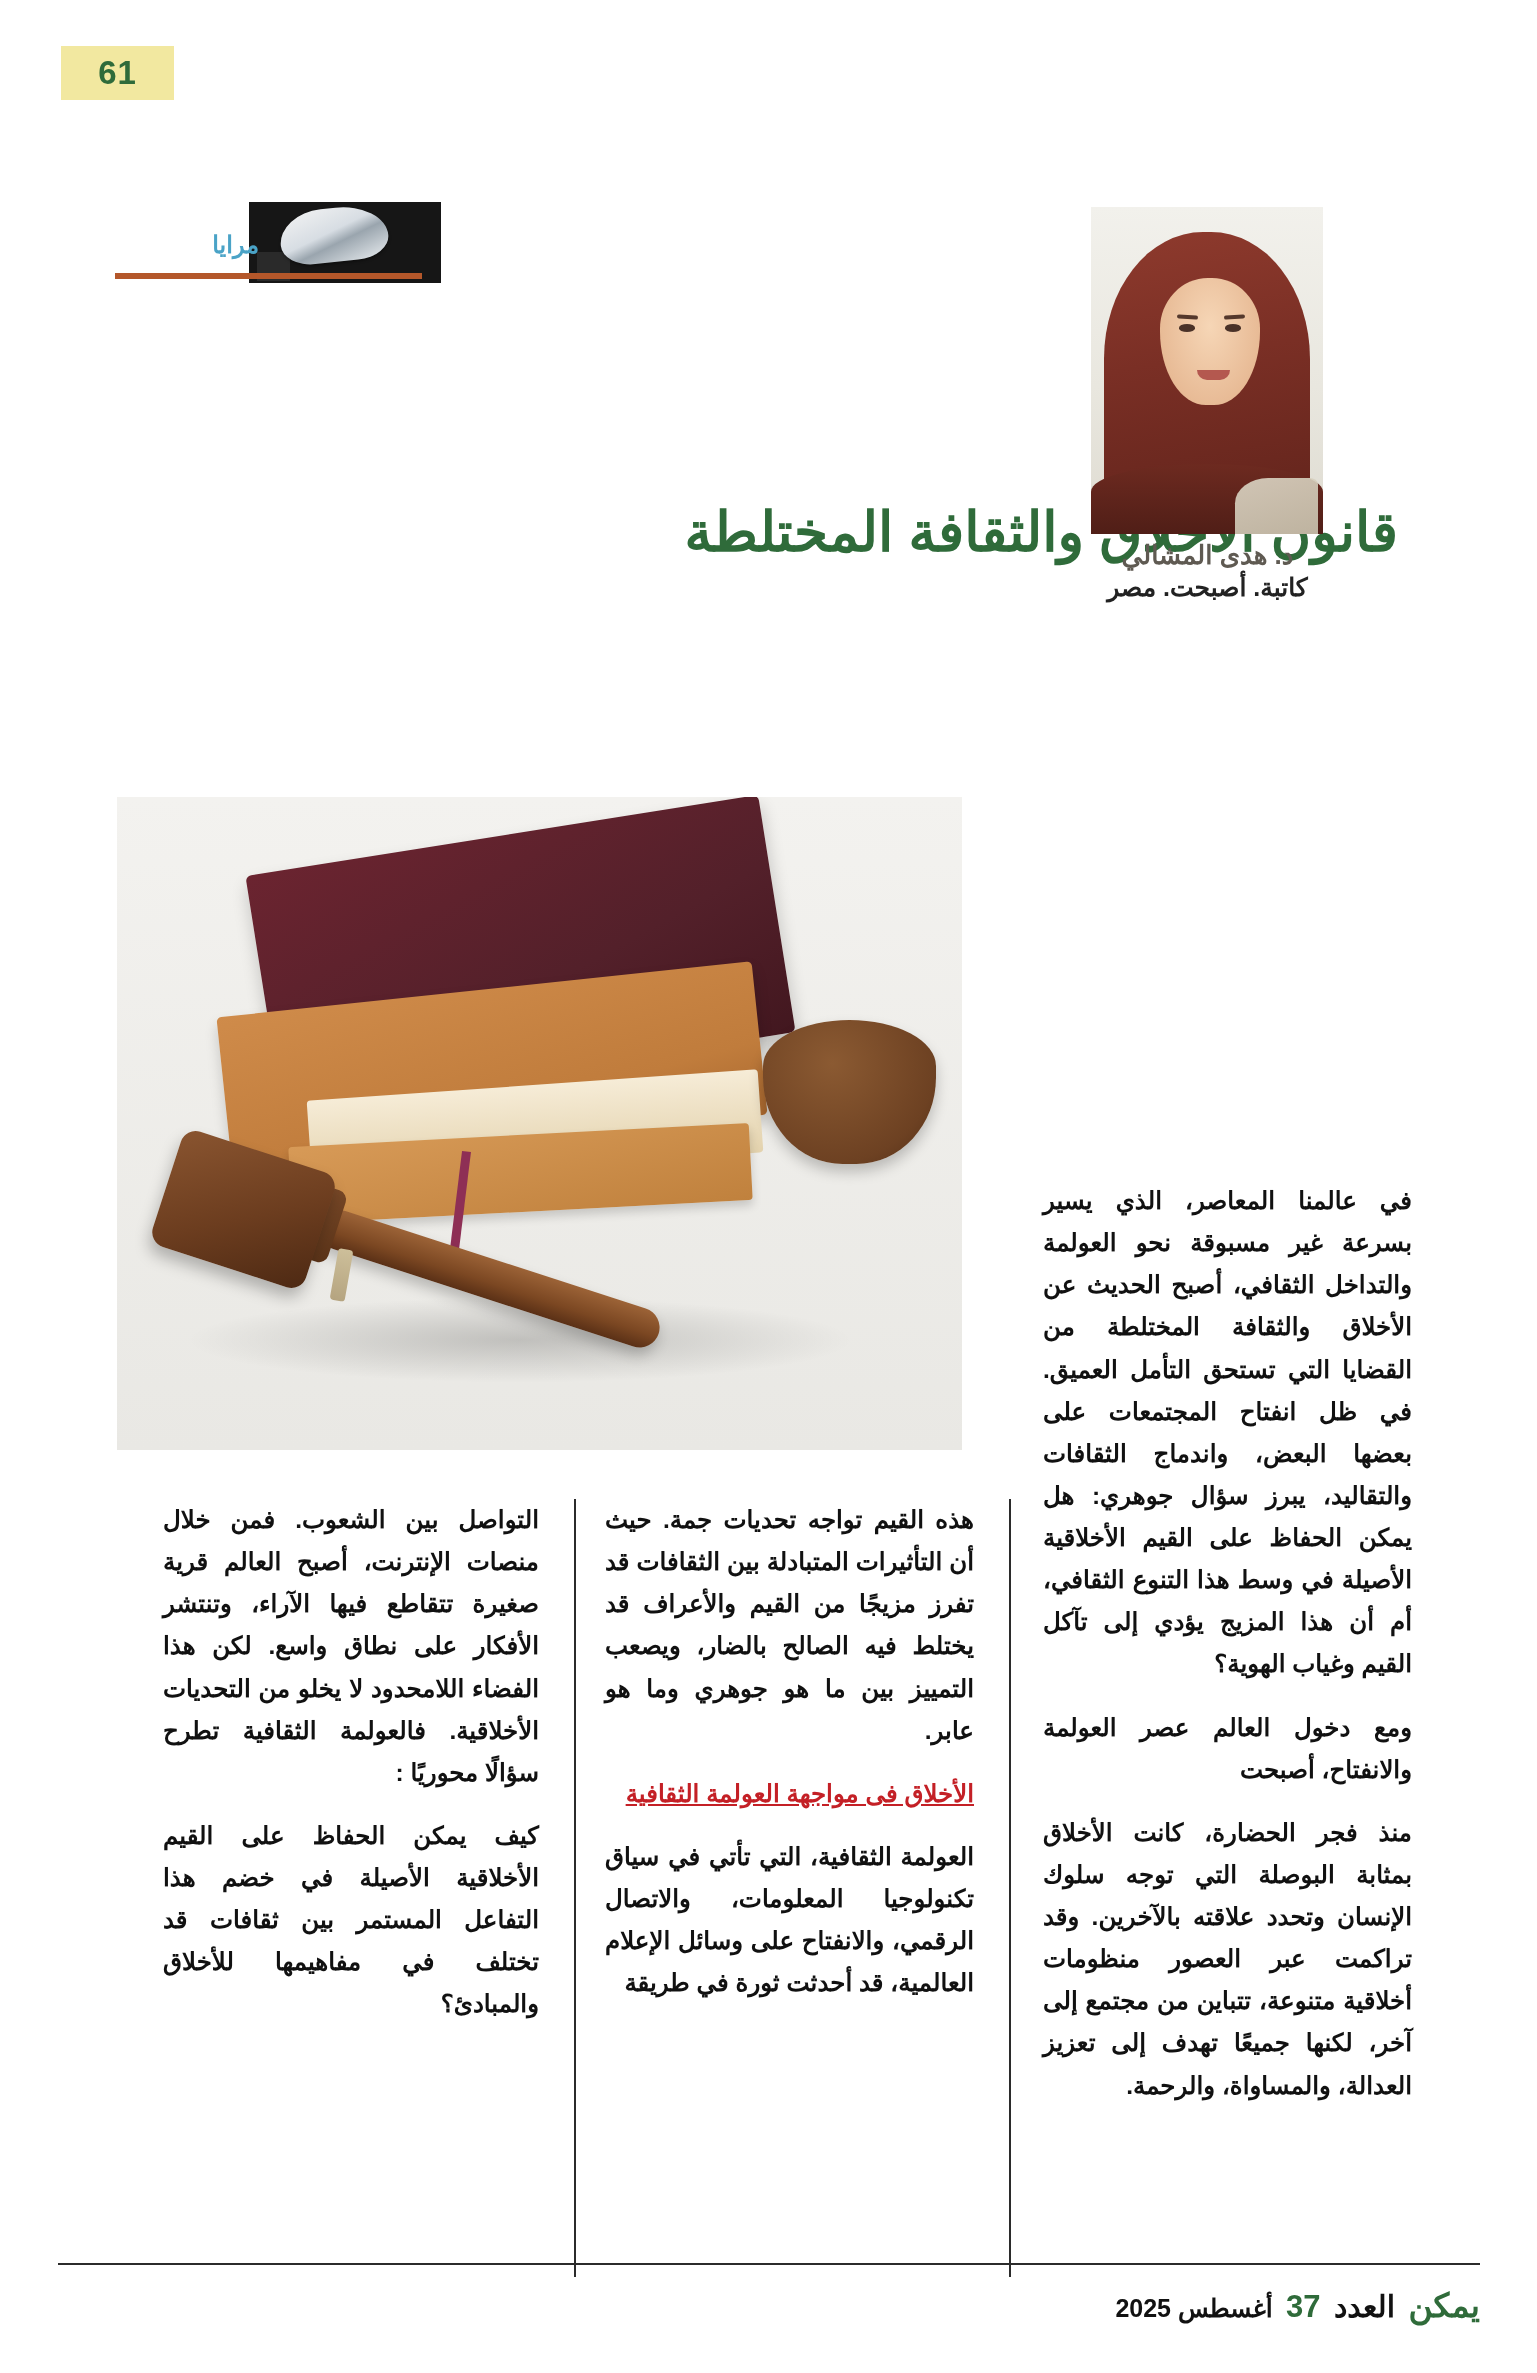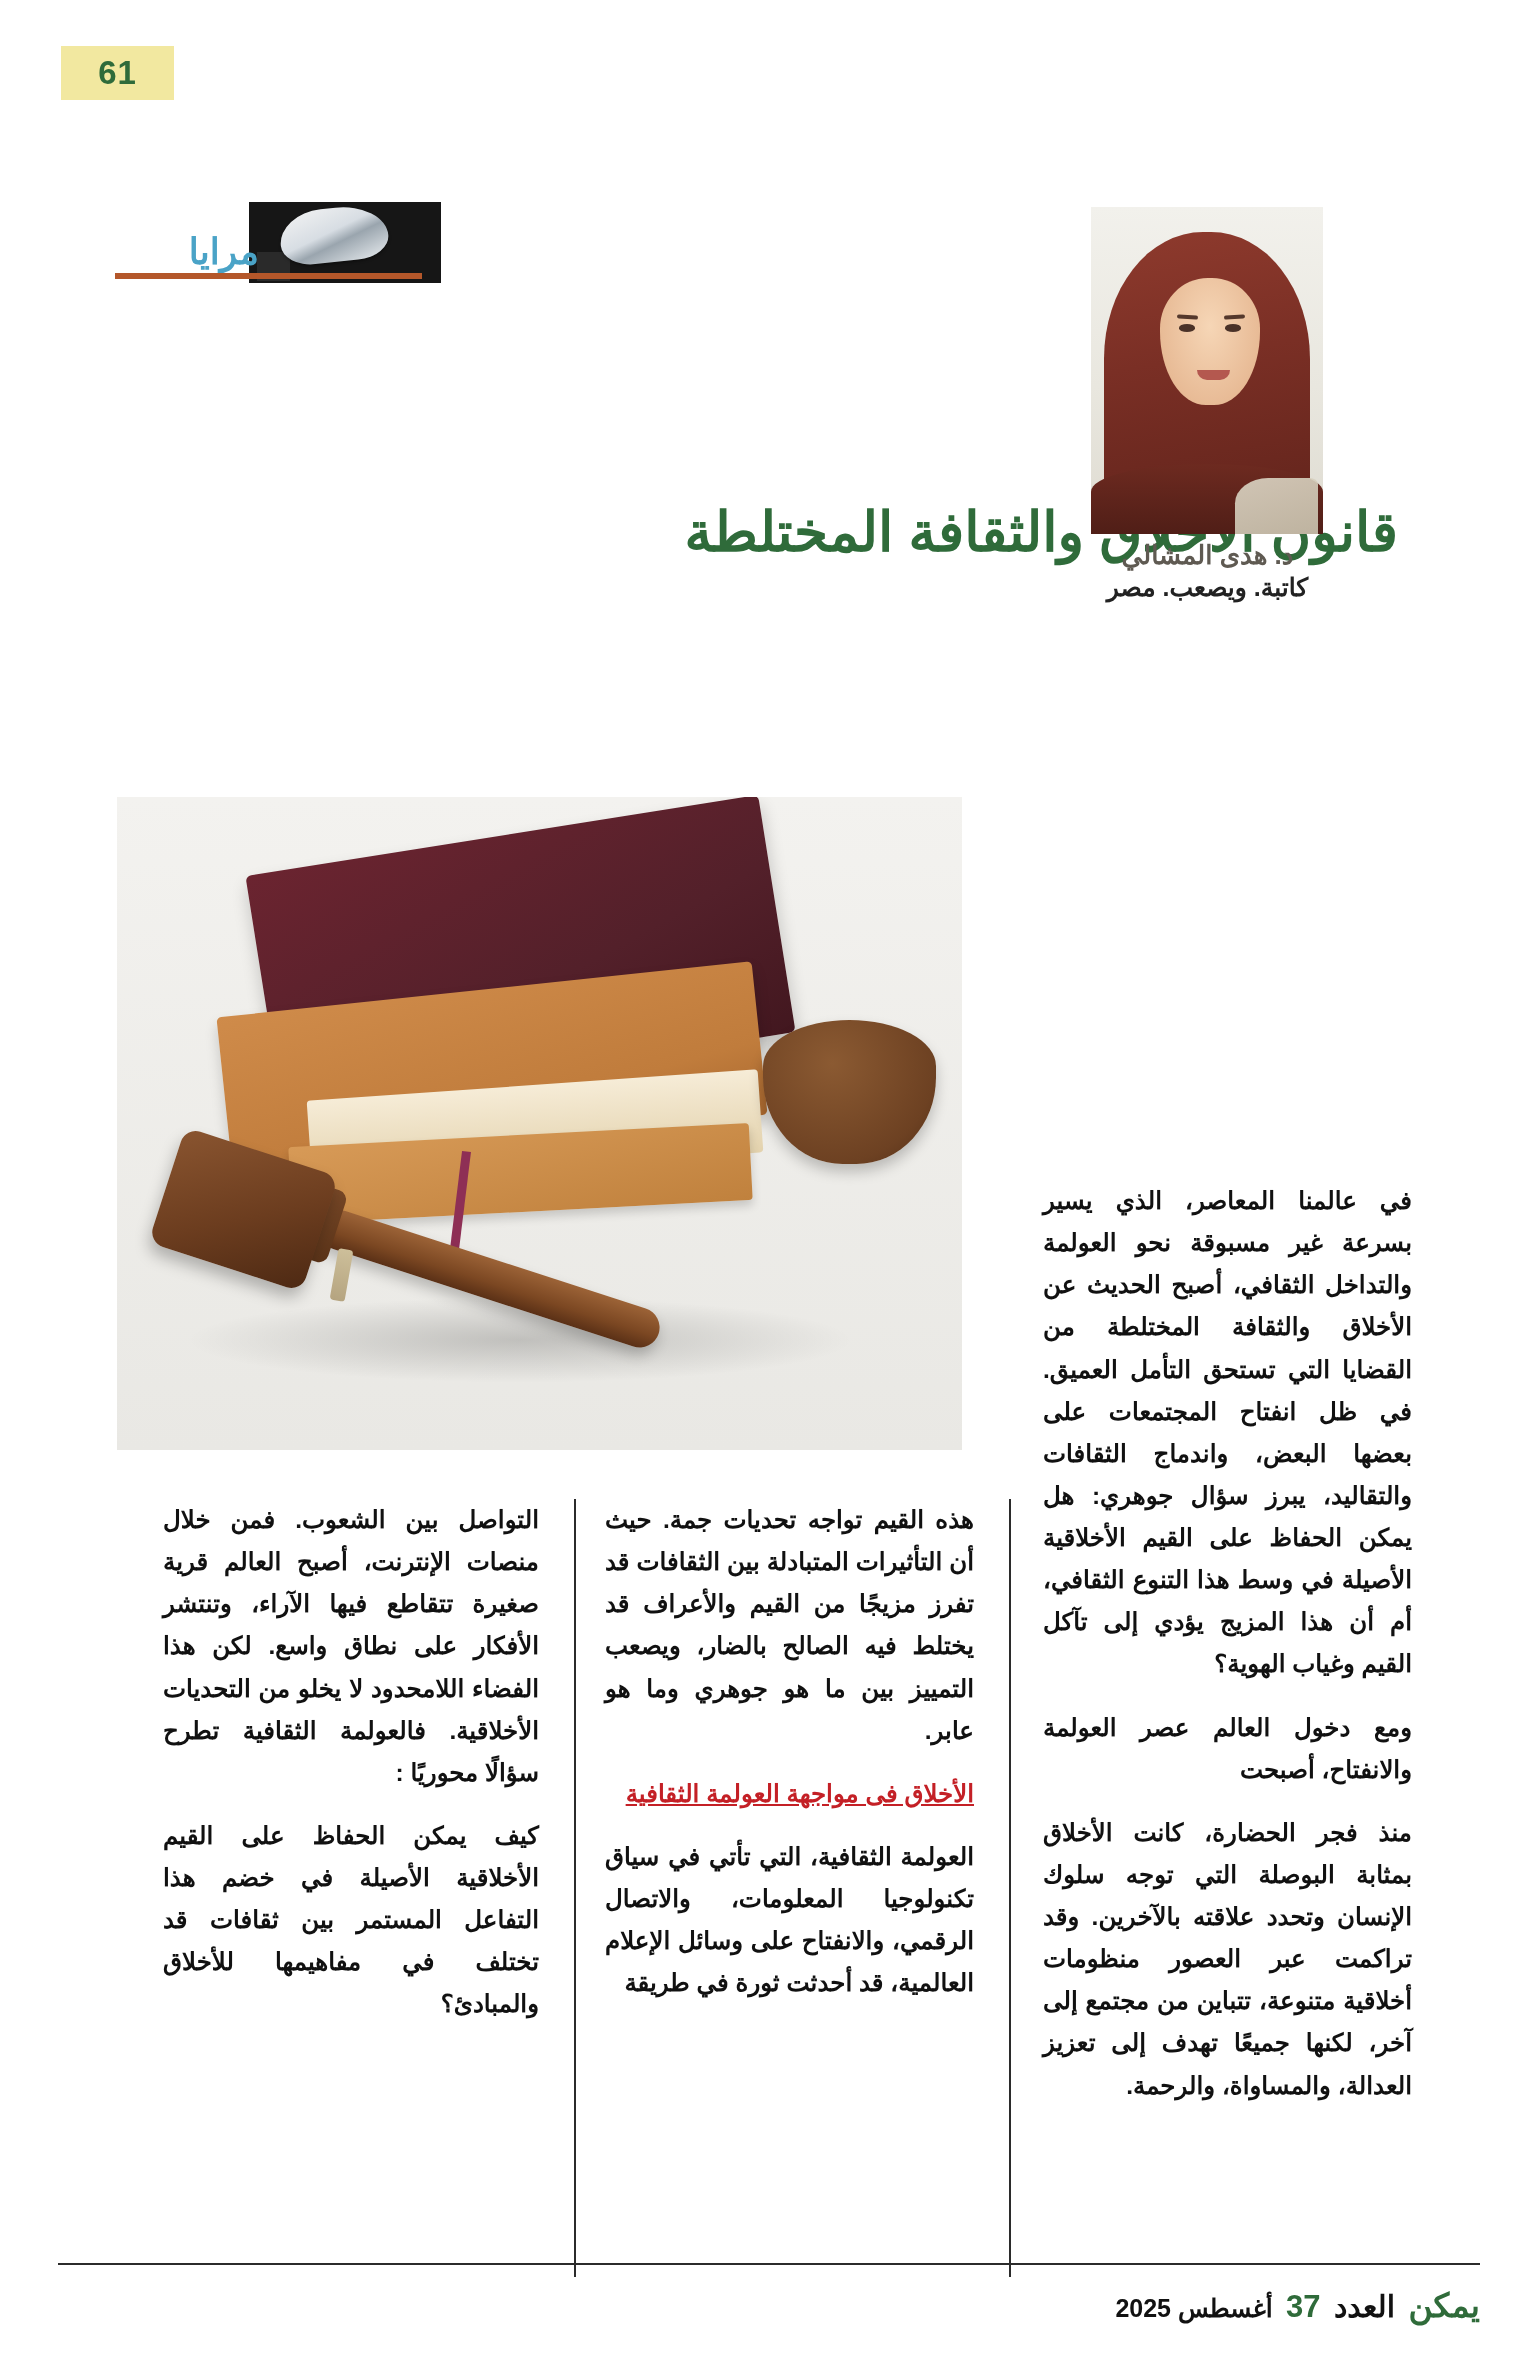--- a/index.html
+++ b/index.html
@@ -74,21 +74,21 @@
     width: 33px;
     height: 29px;
     background: #2a2a2a;
   }
   .logo-word {
     position: absolute;
     left: 0px;
     top: 29px;
     width: 144px;
     text-align: right;
-    font-size: 36px;
+    font-size: 24px;
     font-weight: bold;
     color: #4aa3c7;
     letter-spacing: 3.8px;
     direction: rtl;
   }
   .logo-rule {
     position: absolute;
     left: 0px;
     top: 71px;
     width: 307px;
@@ -429,21 +429,21 @@
     <div class="ph-face"></div>
     <div class="ph-brow l"></div>
     <div class="ph-brow r"></div>
     <div class="ph-eye l"></div>
     <div class="ph-eye r"></div>
     <div class="ph-mouth"></div>
     <div class="ph-shoulder"></div>
     <div class="ph-collar"></div>
   </div>
   <div class="author-name">د. هدى المشالي</div>
-  <div class="author-role">كاتبة. ويصعب. مصر</div>
+  <div class="author-role">كاتبة. أصبحت. مصر</div>
 
   <div class="main-photo">
     <div class="mp-book-back"></div>
     <div class="mp-book-mid"></div>
     <div class="mp-pages"></div>
     <div class="mp-book-front"></div>
     <div class="mp-ribbon"></div>
     <div class="mp-ribbon-tip"></div>
     <div class="mp-block"></div>
     <div class="mp-shadow"></div>

